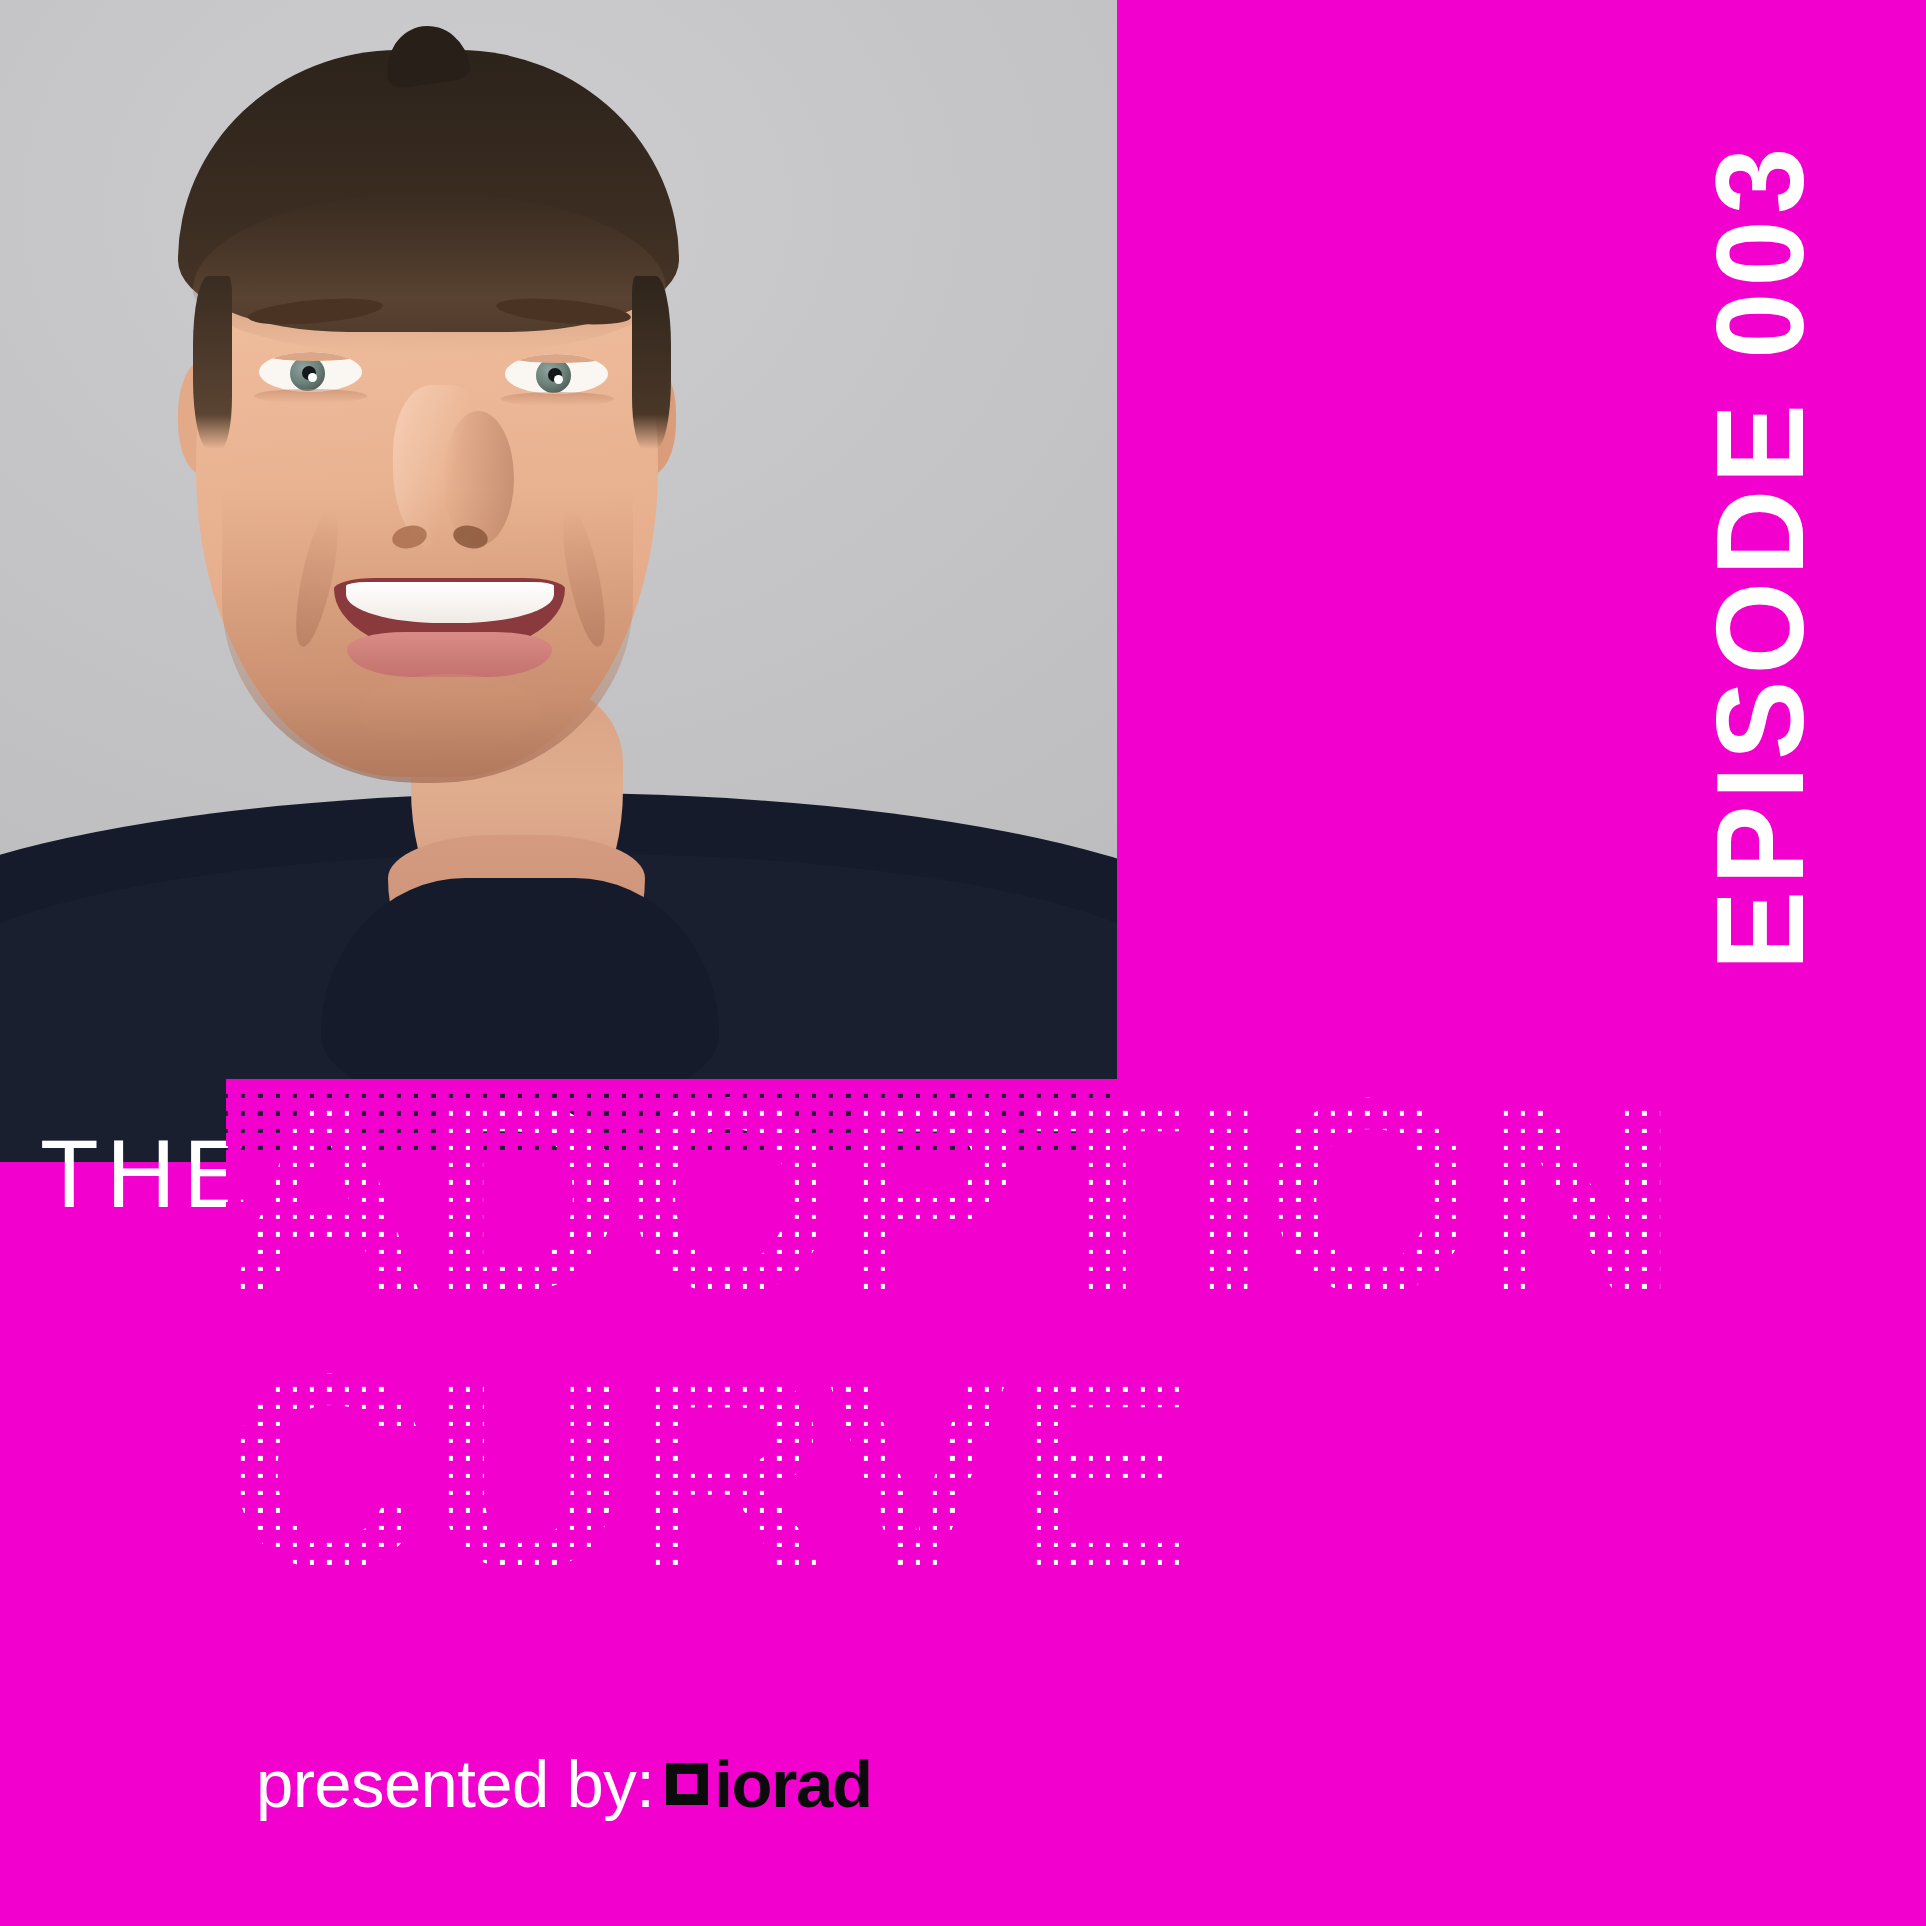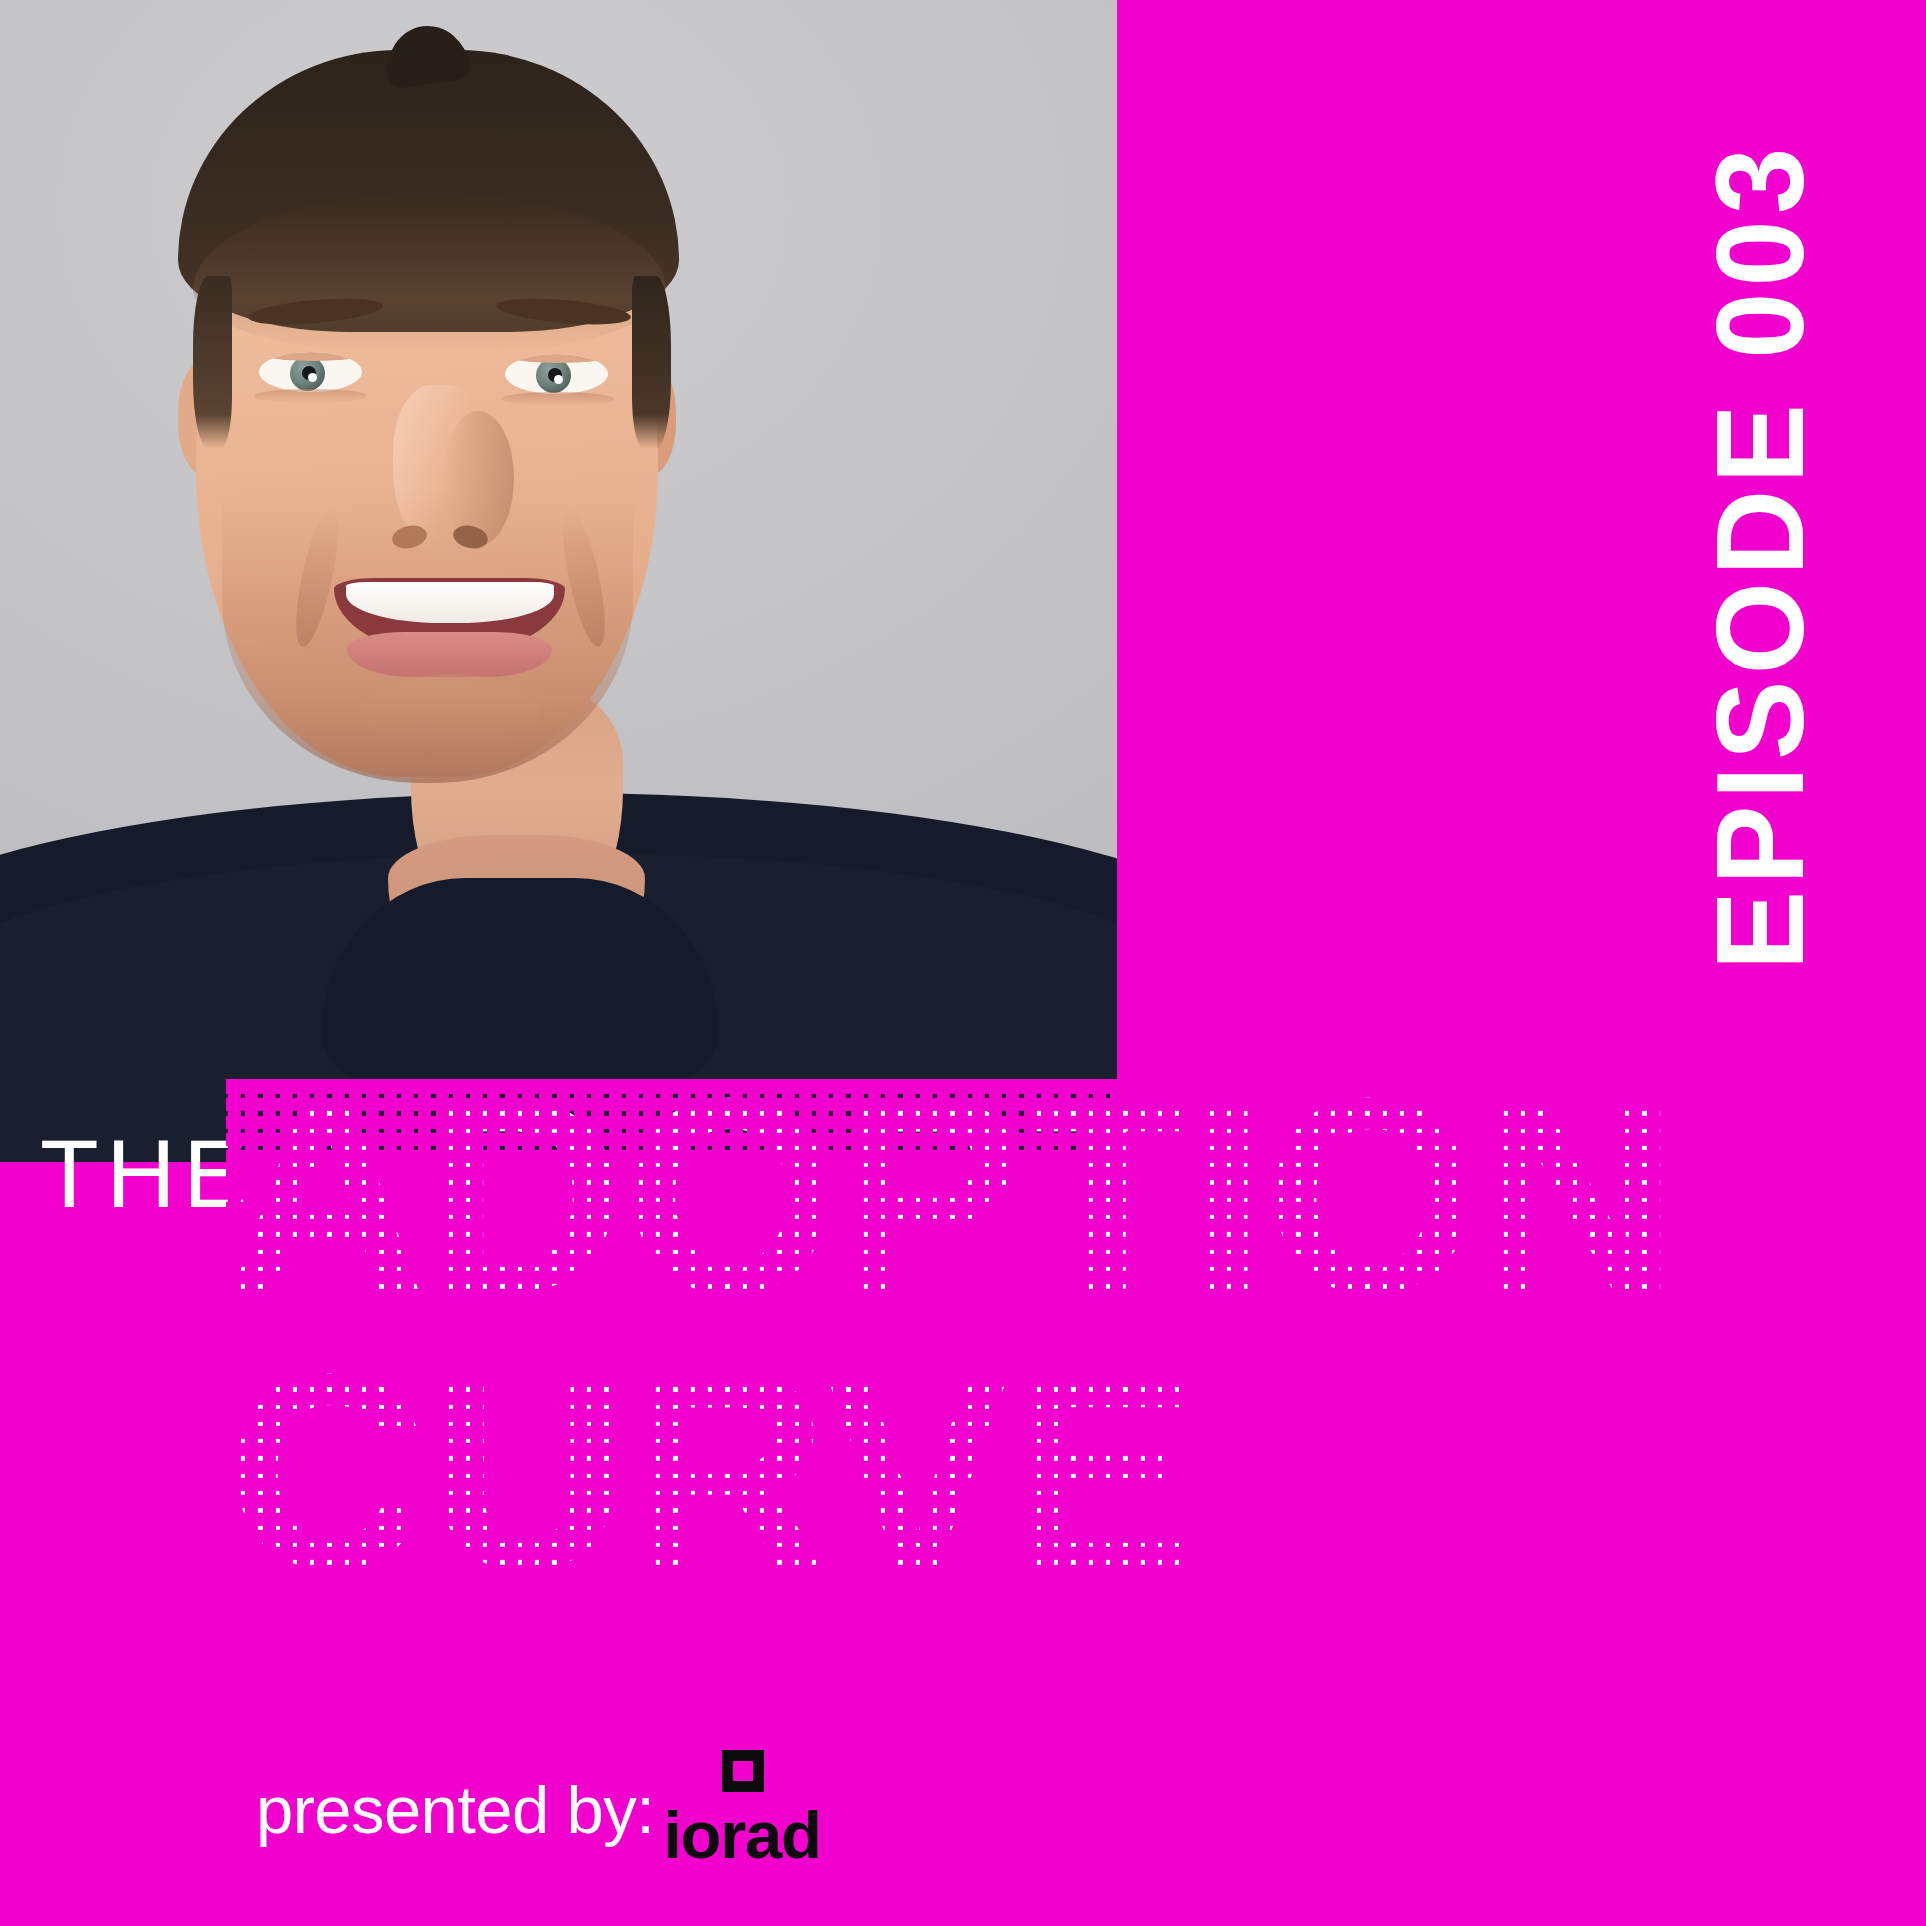--- a/index.html
+++ b/index.html
@@ -234,21 +234,20 @@
     color:#FFFFFF;
     font-family:"Liberation Sans",sans-serif;
     font-weight:400;
     font-size:67px;
     letter-spacing:-0.6px;
     line-height:1;
   }
   #logo{
     display:flex;align-items:center;gap:9px;
     margin-left:11.6px;
-    flex-direction:column;
   }
   #logo .sq{
     width:42px;height:42px;
     border:11px solid #0B0B0B;
     box-sizing:border-box;
     display:block;
   }
   #logo .word{
     color:#0B0B0B;
     font-family:"Liberation Sans",sans-serif;

